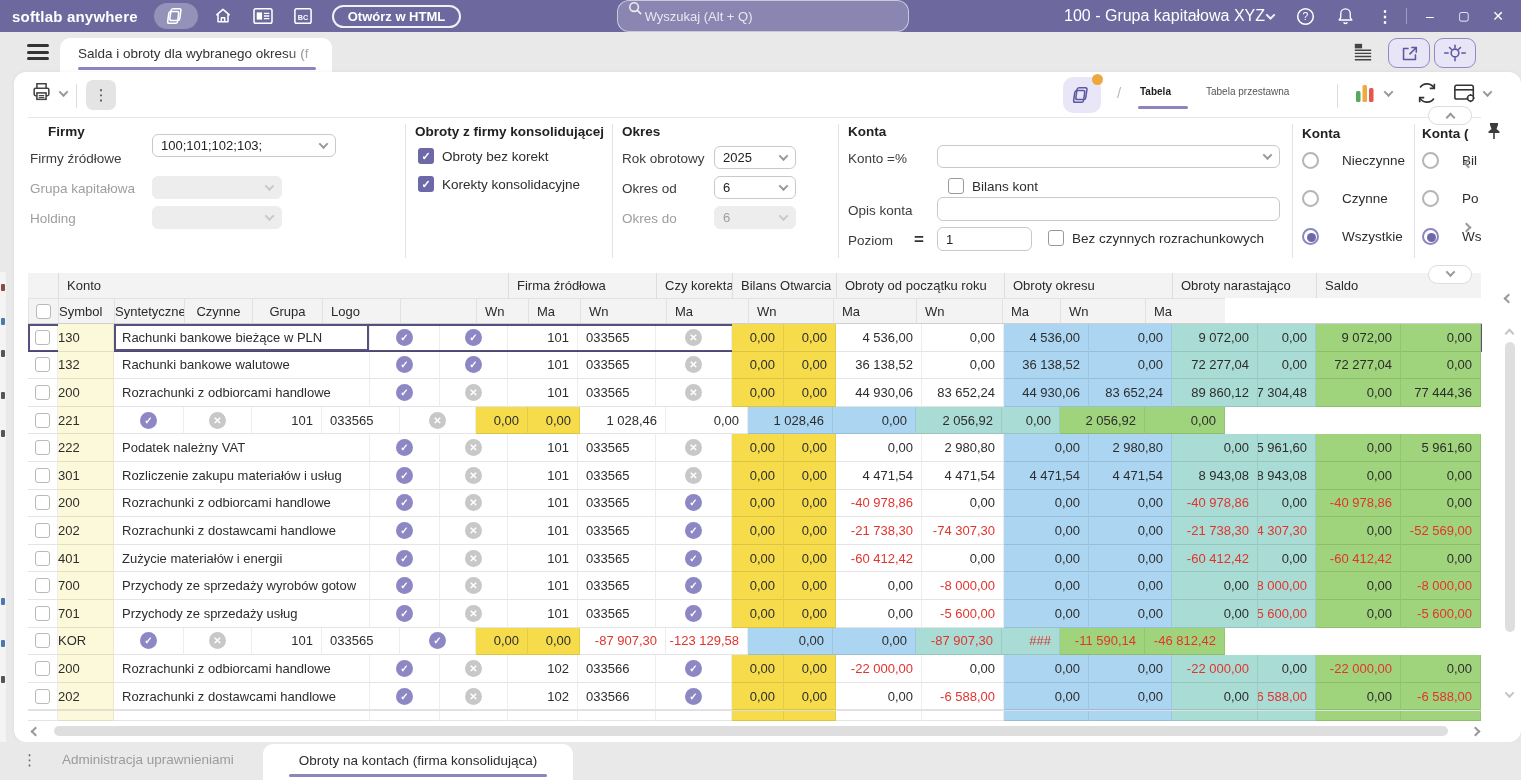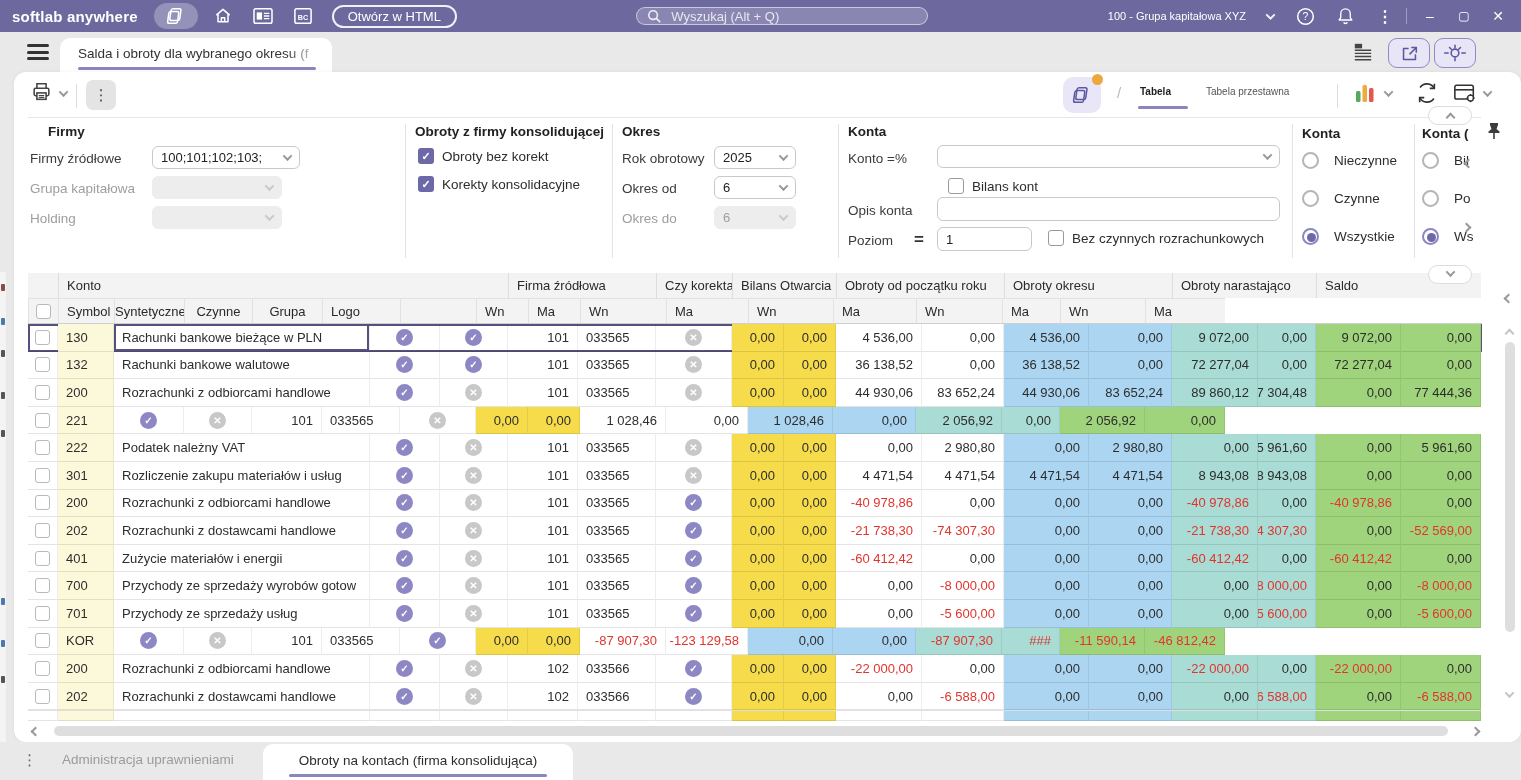--- a/index.html
+++ b/index.html
@@ -5,26 +5,26 @@
 *{margin:0;padding:0;box-sizing:border-box}
 html,body{width:1521px;height:780px;overflow:hidden}
 body{font-family:"Liberation Sans",sans-serif;background:#e9e9e9;font-size:13px;color:#2d2d2d}
 .app{position:relative;width:1521px;height:780px;background:#e9e9e9;overflow:hidden}
 
 
 .topbar{position:absolute;left:0;top:0;width:100%;height:32px;background:var(--topbar,#6d689e);display:flex;align-items:center;color:#fff}
 .logo{font-weight:700;font-size:15px;margin-left:12px;letter-spacing:.2px;white-space:nowrap}
 .tb-ic{display:flex;align-items:center;justify-content:center;height:26px;min-width:30px;margin-left:10px;cursor:pointer}
 .tb-pill{background:rgba(255,255,255,.28);border-radius:13px;width:44px;margin-left:16px}
-.open-html{margin-left:14px;border:2px solid rgba(255,255,255,.9);border-radius:14px;padding:2px 14px;font-weight:400;font-size:13px;white-space:nowrap;cursor:pointer;background:transparent;color:#fff}
+.open-html{margin-left:14px;border:2px solid rgba(255,255,255,.9);border-radius:14px;padding:2px 14px;font-weight:700;font-size:13px;white-space:nowrap;cursor:pointer;background:transparent;color:#fff}
 .spacer{flex:1}
-.search{display:flex;align-items:center;width:292px;height:18px;background:rgba(255,255,255,.2);border:1px solid rgba(255,255,255,.55);border-radius:12px;padding:0 10px;gap:9px}
+.search{display:flex;width:292px;height:32px;background:rgba(255,255,255,.2);border:1px solid rgba(255,255,255,.55);border-radius:12px;padding:0 10px;gap:2px}
 .search input{flex:1;background:transparent;border:none;outline:none;color:#fff;font-size:13px;font-family:"Liberation Sans",sans-serif}
 .search input::placeholder{color:rgba(255,255,255,.8)}
-.company{font-size:11px;white-space:nowrap;margin-right:21px}
+.company{font-size:16px;white-space:nowrap;margin-right:2px}
 .winctl{font-size:14px;width:34px;text-align:center;cursor:pointer}
 .tb-div{width:1px;height:16px;background:rgba(255,255,255,.35);margin:0 6px}
 
 
 .chev{display:inline-block;width:7px;height:7px;border-right:2px solid #999;border-bottom:2px solid #999;transform:rotate(45deg) translate(-1px,-1px)}
 .chev.up{transform:rotate(-135deg)}
 .chev.left{transform:rotate(135deg)}
 .chev.right{transform:rotate(-45deg)}
 .chev.white{border-color:rgba(255,255,255,.9)}
 
@@ -59,21 +59,21 @@
 .flabel{position:absolute;font-size:13.5px;color:#3c3c3c;white-space:nowrap}
 .flabel.dis{color:#9e9e9e}
 .fsel{position:absolute;height:23px;border:1px solid #c9c9c9;border-radius:6px;background:#fff;display:flex;align-items:center;padding:0 8px;font-size:13px;color:#222;cursor:pointer}
 .fsel .chev{margin-left:auto}
 .fsel.dis{background:#ededed;border-color:#ededed;color:#9e9e9e;cursor:default}
 .finput{position:absolute;height:24px;border:1px solid #c9c9c9;border-radius:6px;background:#fff;padding:0 8px;font-size:13px;font-family:"Liberation Sans",sans-serif;color:#222}
 .fcb{position:absolute;display:flex;align-items:center;gap:8px;font-size:13.5px;color:#2d2d2d;cursor:pointer;white-space:nowrap}
 .cbx{width:16px;height:16px;border-radius:3px;flex:0 0 auto}
 .cbx.on{background:var(--accent,#6d68a8);color:#fff;font-size:11px;font-weight:700;display:flex;align-items:center;justify-content:center}
 .cbx.off{border:1.5px solid #9a9a9a;background:#fff}
-.fradio{position:absolute;display:flex;align-items:center;gap:15px;font-size:13.5px;cursor:pointer;white-space:nowrap}
+.fradio{position:absolute;display:flex;align-items:center;gap:23px;font-size:13.5px;cursor:pointer;white-space:nowrap}
 .rad{width:17px;height:17px;border-radius:50%;border:2px solid #b5b5b5;background:#fff;flex:0 0 auto;position:relative}
 .rad.on{border-color:#8b86c0}
 .rad.on::after{content:"";position:absolute;left:3px;top:3px;width:9px;height:9px;border-radius:50%;background:var(--accent,#6d68a8)}
 .fdiv{position:absolute;width:1px;background:#e3e3e3;top:124px;height:134px}
 .eq{position:absolute;font-weight:700;font-size:17px;color:#333}
 .pill{position:absolute;width:44px;height:19px;background:#fff;border:1px solid #ddd;border-radius:10px;display:flex;align-items:center;justify-content:center;cursor:pointer;z-index:5}
 .scroll-arrow{position:absolute;color:#999;cursor:pointer;z-index:4}
 
 
 .grid{position:absolute;left:28px;top:273px;width:1454px}
@@ -86,21 +86,21 @@
 .gbody{border-top:1px solid #cfcfcf}
 .trow{display:flex;height:27.6px;position:relative;background:#fff}
 .trow.selected{z-index:3;box-shadow:inset 0 0 0 2px var(--selection,#55517f)}
 .trow.partial{height:11px;overflow:hidden;border-top:1px solid #e0e0e0}
 .cell{height:100%;display:flex;align-items:center;padding-left:8px;border-right:1px solid rgba(0,0,0,.07);border-bottom:1px solid rgba(0,0,0,.1);white-space:nowrap;overflow:hidden;font-size:13px}
 .cell.num{justify-content:flex-end;padding-right:8px;padding-left:2px}
 .cell.ctr{justify-content:center;padding-left:0}
 .selcell{box-shadow:inset 0 0 0 2px var(--selection,#55517f)}
 .neg{color:var(--negative,#e0352f)}
 .c-cb{width:30px;justify-content:center;padding-left:0}
-.w-sym{width:56px;padding-left:8px}
+.w-sym{width:56px;padding-left:0}
 .w-opis{width:256px}
 .w-syn{width:70px}
 .w-czy{width:68px}
 .w-num{width:70px}
 .w-logo{width:78px}
 .w-kor{width:76px}
 .wv0{width:52px}.wv1{width:52px}.wv2{width:86px}.wv3{width:82px}.wv4{width:85px}
 .wv5{width:83px}.wv6{width:86px}.wv7{width:58px}.wv8{width:85px}.wv9{width:80px}
 .s30{width:30px}.g450{width:450px}.g148{width:148px}.g76{width:76px}.g104{width:104px}
 .g168{width:168px}.g144{width:144px}.g165{width:165px}
@@ -275,21 +275,21 @@
         <path d="M2 7h20" stroke="#333" stroke-width="1.7"></path>
         <circle cx="19" cy="16" r="3.2" fill="#fff" stroke="#333" stroke-width="1.5"></circle>
         <path d="M19 11.5v2M19 18.5v2M14.5 16h2M21.5 16h2" stroke="#333" stroke-width="1.5"></path>
       </svg>
   </span>
   <span class="chev tool" style="left:1484px;top:90px"></span>
   <div class="toolbar-sep"></div>
 
   <span class="fgroup-title" style="left:48px;top:124px">Firmy</span>
   <span class="flabel" style="left:30px;top:151px">Firmy źródłowe</span>
-  <div class="fsel" style="left:152px;top:146px;width:148px">
+  <div class="fsel" style="left:152px;top:134px;width:184px">
     <span>100;101;102;103;</span>
       <span class="chev"></span>
   </div>
   <span class="flabel dis" style="left:30px;top:181px">Grupa kapitałowa</span>
   <div class="fsel dis" style="left:152px;top:176px;width:130px">
       <span></span>
       <span class="chev" style="border-color:#c9c9c9"></span>
     </div>
   <span class="flabel dis" style="left:30px;top:211px">Holding</span>
   <div class="fsel dis" style="left:152px;top:206px;width:130px">

